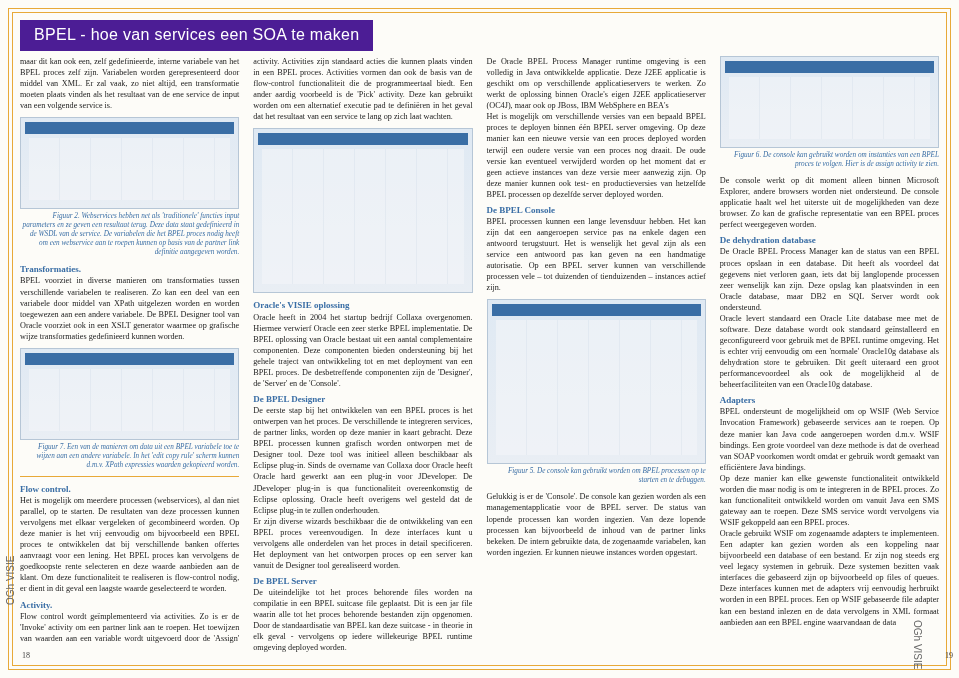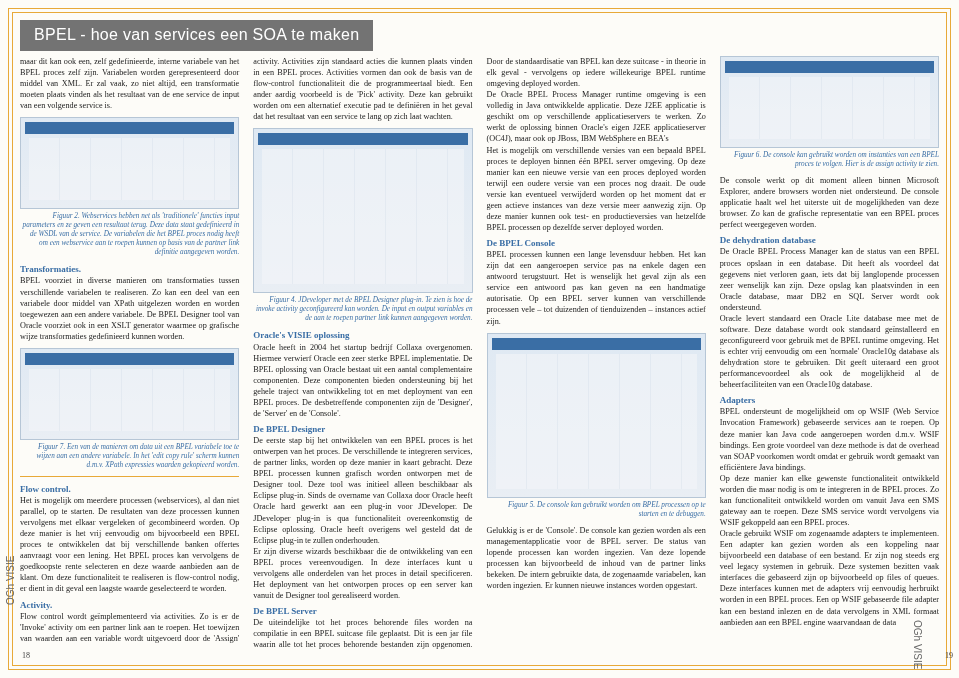--- a/index.html
+++ b/index.html
@@ -22,21 +22,21 @@
   .page-frame::before {
     content: '';
     position: absolute;
     top: 3px; left: 3px; right: 3px; bottom: 3px;
     border: 1px solid #e8a938;
     pointer-events: none;
   }
   .title-bar {
     position: absolute;
     top: 20px; left: 20px;
-    background: #737373;
+    background: #4c1d95;
     color: #fff;
     font-family: Arial, sans-serif;
     font-size: 16px;
     font-weight: 400;
     padding: 4px 14px 5px;
     letter-spacing: 0.3px;
   }
   .content {
     position: absolute;
     top: 56px; left: 20px; right: 20px; bottom: 24px;
@@ -147,21 +147,20 @@
   <hr class="divider-rule">
 
   <span class="section-head">Flow control.</span>
   <p>Het is mogelijk om meerdere processen (webservices), al dan niet parallel, op te starten. De resultaten van deze processen kunnen vervolgens met elkaar vergeleken of gecombineerd worden. Op deze manier is het vrij eenvoudig om bijvoorbeeld een BPEL proces te ontwikkelen dat bij verschillende banken offertes aanvraagt voor een lening. Het BPEL proces kan vervolgens de goedkoopste rente selecteren en deze waarde aanbieden aan de klant. Om deze functionaliteit te realiseren is flow-control nodig, er dient in dit geval een laagste waarde geselecteerd te worden.</p>
 
   <span class="section-head">Activity.</span>
   <p>Flow control wordt geïmplementeerd via activities. Zo is er de 'Invoke' activity om een partner link aan te roepen. Het toewijzen van waarden aan een variable wordt uitgevoerd door de 'Assign' activity. Activities zijn standaard acties die kunnen plaats vinden in een BPEL proces. Activities vormen dan ook de basis van de flow-control functionaliteit die de programmeertaal biedt. Een ander aardig voorbeeld is de 'Pick' activity. Deze kan gebruikt worden om een alternatief executie pad te definiëren in het geval dat het resultaat van een service te lang op zich laat wachten.</p>
 
   <div class="fig">
     <div class="fig-img tall"></div>
-    <div class="fig-cap">Figuur 4. JDeveloper met de BPEL Designer plug-in. Te zien is hoe de invoke activity geconfigureerd kan worden. De input en output variables en de aan te roepen partner link kunnen aangegeven worden.</div>
   </div>
 
   <span class="section-head">Oracle's VISIE oplossing</span>
   <p>Oracle heeft in 2004 het startup bedrijf Collaxa overgenomen. Hiermee verwierf Oracle een zeer sterke BPEL implementatie. De BPEL oplossing van Oracle bestaat uit een aantal complementaire componenten. Deze componenten bieden ondersteuning bij het gehele traject van ontwikkeling tot en met deployment van een BPEL proces. De desbetreffende componenten zijn de 'Designer', de 'Server' en de 'Console'.</p>
 
   <span class="section-head">De BPEL Designer</span>
   <p>De eerste stap bij het ontwikkelen van een BPEL proces is het ontwerpen van het proces. De verschillende te integreren services, de partner links, worden op deze manier in kaart gebracht. Deze BPEL processen kunnen grafisch worden ontworpen met de Designer tool. Deze tool was initieel alleen beschikbaar als Eclipse plug-in. Sinds de overname van Collaxa door Oracle heeft Oracle hard gewerkt aan een plug-in voor JDeveloper. De JDeveloper plug-in is qua functionaliteit overeenkomstig de Eclipse oplossing. Oracle heeft overigens wel gesteld dat de Eclipse plug-in te zullen onderhouden.</p>
   <p>Er zijn diverse wizards beschikbaar die de ontwikkeling van een BPEL proces vereenvoudigen. In deze interfaces kunt u vervolgens alle onderdelen van het proces in detail specificeren. Het deployment van het ontworpen proces op een server kan vanuit de Designer tool gerealiseerd worden.</p>
 
   <span class="section-head">De BPEL Server</span>

